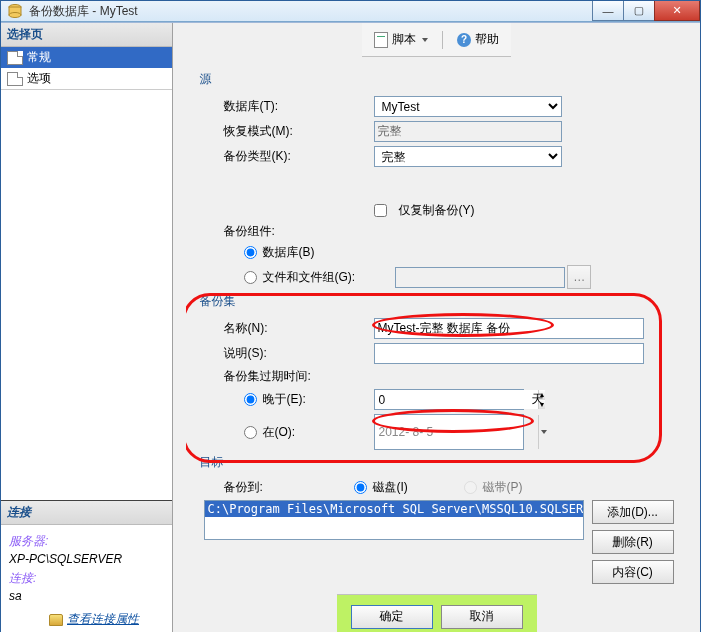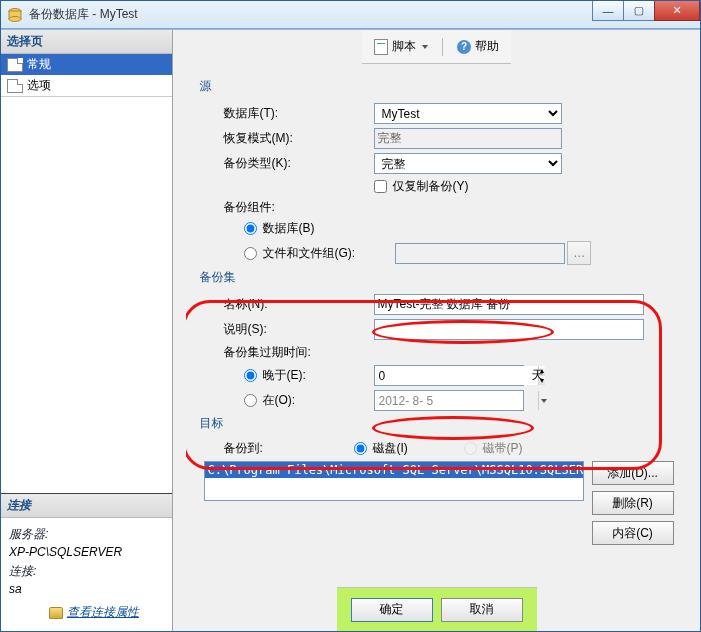--- a/index.html
+++ b/index.html
@@ -15,21 +15,21 @@
 .sidebar { width: 172px; background: #fff; border-right: 1px solid #a0a0a0; display: flex; flex-direction: column; }
 .side-top { border-bottom: 1px solid #ccc; }
 .side-header { background: linear-gradient(#eaeaea,#d9d9d9); color: #1a4f8b; font-weight: bold; padding: 3px 6px; border-bottom: 1px solid #bbb; }
 .side-item { display: flex; align-items: center; padding: 2px 6px; gap: 4px; }
 .side-item.sel { background: #316ac5; color: #fff; }
 .side-item .pageicon { width: 16px; height: 14px; background: #fff; border: 1px solid #888; position: relative; }
 .side-item .pageicon::after { content:""; position:absolute; right:-1px; top:-1px; width:5px; height:5px; background:#fff; border-left:1px solid #888; border-bottom:1px solid #888; }
 .side-mid { flex: 1; }
 .side-conn { border-top: 1px solid #404040; padding-bottom: 6px; font-style: italic; }
 .side-block { padding: 4px 8px; }
-.side-label { color: #0f172a; margin-top: 4px; }
+.side-label { color: #8b5cf6; margin-top: 4px; }
 .side-val { color: #000; margin-top: 2px; }
 .link { color: #0b4fa0; text-decoration: underline; display: flex; align-items: center; gap: 4px; padding-left: 40px; }
 .link .dbicon { width: 14px; height: 12px; background: linear-gradient(#f7e07a,#d8a83a); border-radius: 2px 2px 0 0; border:1px solid #b08a2a; }
 .side-prog { border-top: 1px solid #bbb; }
 .spinner { width: 20px; height: 20px; border-radius: 50%; border: 3px dotted #aaa; display: inline-block; vertical-align: middle; margin-right: 6px; }
 .main { flex: 1; background: #f0f0f0; display: flex; flex-direction: column; align-items: center; }
 .toolbar { padding: 6px 8px; display: flex; align-items: center; gap: 6px; border-bottom: 1px solid #c0c0c0; background: #f4f4f4; }
 .tb-btn { display: flex; align-items: center; gap: 4px; padding: 2px 4px; }
 .tb-btn .scripticon { width:14px; height:16px; background:#fff; border:1px solid #888; position:relative;}
 .tb-btn .scripticon::after{content:"";position:absolute;left:2px;top:3px;right:2px;height:1px;background:#4a7;}
@@ -37,28 +37,28 @@
 .arrowdown { width: 0; height: 0; border-left: 3px solid transparent; border-right: 3px solid transparent; border-top: 4px solid #555; margin-left: 2px; }
 .sep { width: 1px; height: 18px; background: #bbb; margin: 0 4px; }
 .content { flex: 1; padding: 10px 14px 6px 14px; overflow: hidden; position: relative; }
 .group-title { color: #1a4f8b; margin: 4px 0 8px 0; }
 .row { display: flex; align-items: center; margin: 4px 0 4px 24px; }
 .row .lbl { width: 150px; color: #000; }
 .row .lbl2 { width: 130px; color: #000; }
 select, input[type=text] { width: 210px; height: 21px; border: 1px solid #7f9db9; background: #fff; padding: 1px 3px; font-size: 12px; }
 select.wide, input.wide { width: 188px; }
 input[readonly] { background: #f0f0f0; color: #666; }
-.checkbox { display: flex; align-items: center; gap: 6px; }
+.checkbox { display: flex; align-items: center; gap: 12px; margin-top: 31px; }
 .radio { display: flex; align-items: center; gap: 6px; }
 input[type=radio], input[type=checkbox] { margin: 0; }
 .filelist { width: 380px; height: 40px; background: #fff; border: 1px solid #7f9db9; overflow: auto; }
 .filelist .item { background: #316ac5; color: #fff; padding: 1px 3px; white-space: nowrap; font-family: "SimSun", monospace; }
 .btncol { display: flex; flex-direction: column; gap: 6px; margin-left: 8px; }
 .btn { min-width: 82px; height: 24px; border: 1px solid #888; background: linear-gradient(#fdfdfd,#e3e3e3); padding: 0 10px; }
-.datepicker { display: inline-flex; align-items: center; border: 1px solid #7f9db9; height: 21px; background: #fff; width: 150px; }
+.datepicker { display: inline-flex; align-items: center; border: 1px solid #7f9db9; height: 36px; background: #fff; width: 150px; }
 .datepicker input { border: none; flex: 1; background: transparent; color: #888; padding: 0 4px; }
 .datepicker .calbtn { width: 18px; height: 100%; border-left: 1px solid #ccc; display:flex;align-items:center;justify-content:center; }
 .spin { display: inline-flex; border: 1px solid #7f9db9; height: 21px; width: 150px; background: #fff; }
 .spin input { border: none; flex: 1; padding: 0 4px; }
 .spin .spinbtns { width: 16px; display: flex; flex-direction: column; border-left: 1px solid #ccc; }
 .spin .sb { flex: 1; display:flex;align-items:center;justify-content:center; font-size:7px; background:linear-gradient(#fff,#ddd); }
 .unit { margin-left: 8px; }
 .dest-row { display: flex; align-items: flex-start; }
 .footer { height: 44px; border-top: 1px solid #c0c0c0; background: #bef264; display: flex; align-items: center; justify-content: flex-end; padding: 0 14px; gap: 8px; }
 .red-annot { position: absolute; border: 3px solid #e11; border-radius: 28px; pointer-events: none; }

